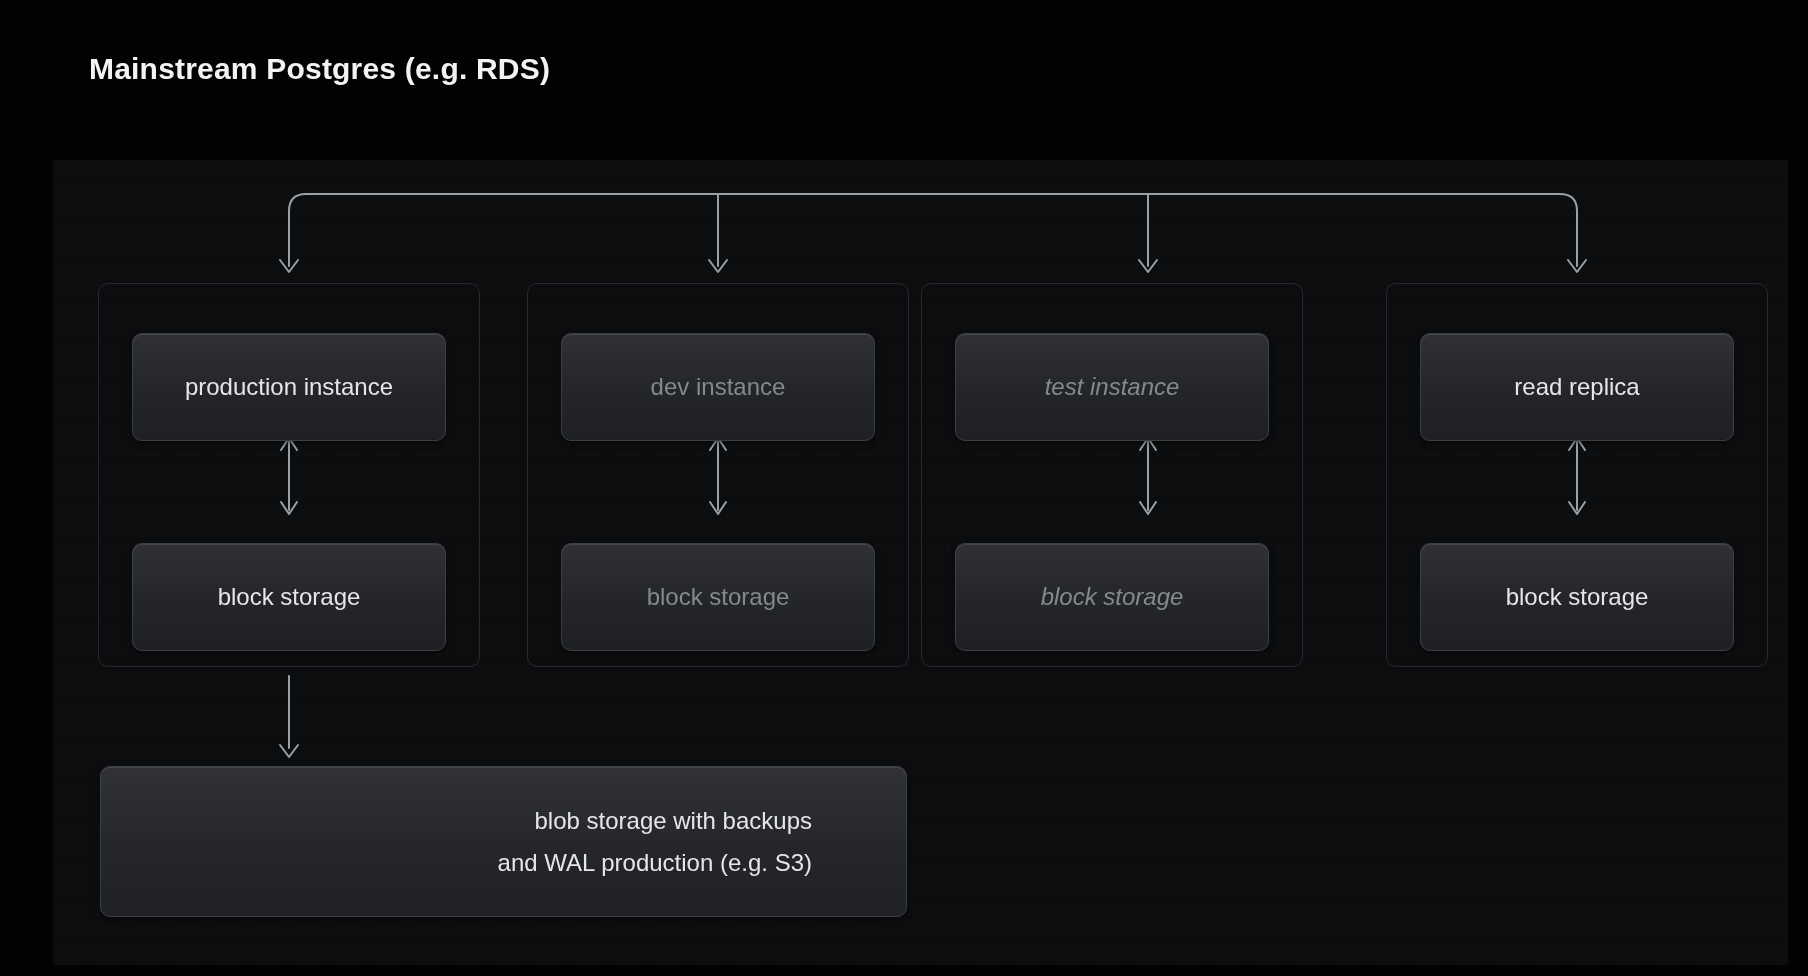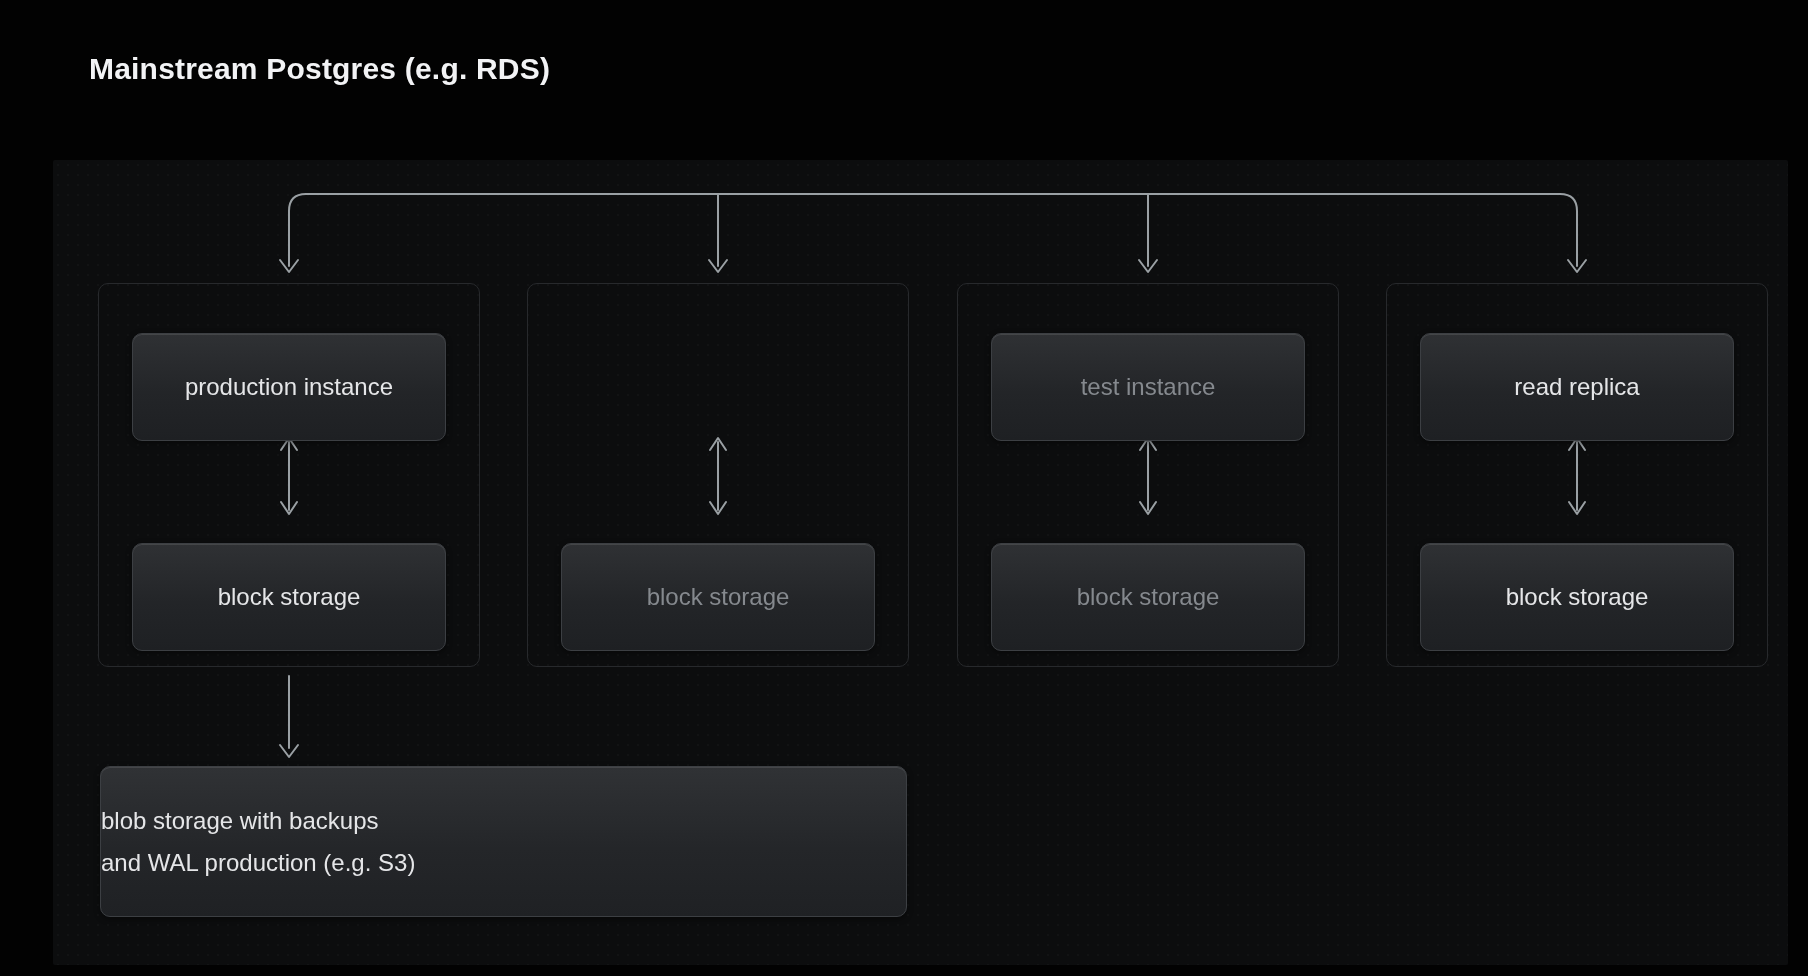--- a/index.html
+++ b/index.html
@@ -41,21 +41,21 @@
   }
   .group {
     position: absolute;
     top: 283px;
     width: 382px; height: 384px;
     border: 1px solid var(--group-border);
     border-radius: 10px;
   }
   .group.g0 { left: 98px; }
   .group.g1 { left: 527px; }
-  .group.g2 { left: 957px; }
+  .group.g2 { left: 921px; font-style: italic; }
   .group.g3 { left: 1386px; }
   .node {
     position: absolute;
     left: 33px;
     width: 314px; height: 108px;
     border-radius: 10px;
     background: linear-gradient(180deg, #2f3134 0%, #232528 55%, #1e2023 100%);
     border: 1px solid var(--node-border);
     box-shadow: inset 0 1px 0 rgba(255,255,255,0.10), 0 2px 6px rgba(0,0,0,0.45);
     display: flex;
@@ -76,21 +76,21 @@
     border-radius: 10px;
     background: linear-gradient(180deg, #303235 0%, #242629 55%, #1f2124 100%);
     border: 1px solid var(--node-border);
     box-shadow: inset 0 1px 0 rgba(255,255,255,0.10), 0 2px 6px rgba(0,0,0,0.45);
     display: flex;
     align-items: center;
   }
   .blob-text {
     width: 100%;
     padding-right: 94px;
-    text-align: left;
+    text-align: right;
     font-size: 24px;
     line-height: 42px;
     color: var(--text-bright);
   }
   svg.connectors {
     position: absolute;
     left: 0; top: 0;
     pointer-events: none;
   }
   svg.connectors path {
@@ -150,20 +150,23 @@
 <div class="group g0 bright">
   <div class="node top-node">
     <span>production instance</span>
   </div>
   <div class="node bottom-node">
     <span>block storage</span>
   </div>
 </div>
 
 <div class="group g1 dim">
+  <div class="node top-node">
+    <span>dev instance</span>
+  </div>
   <div class="node bottom-node">
     <span>block storage</span>
   </div>
 </div>
 
 <div class="group g2 dim">
   <div class="node top-node">
     <span>test instance</span>
   </div>
   <div class="node bottom-node">

